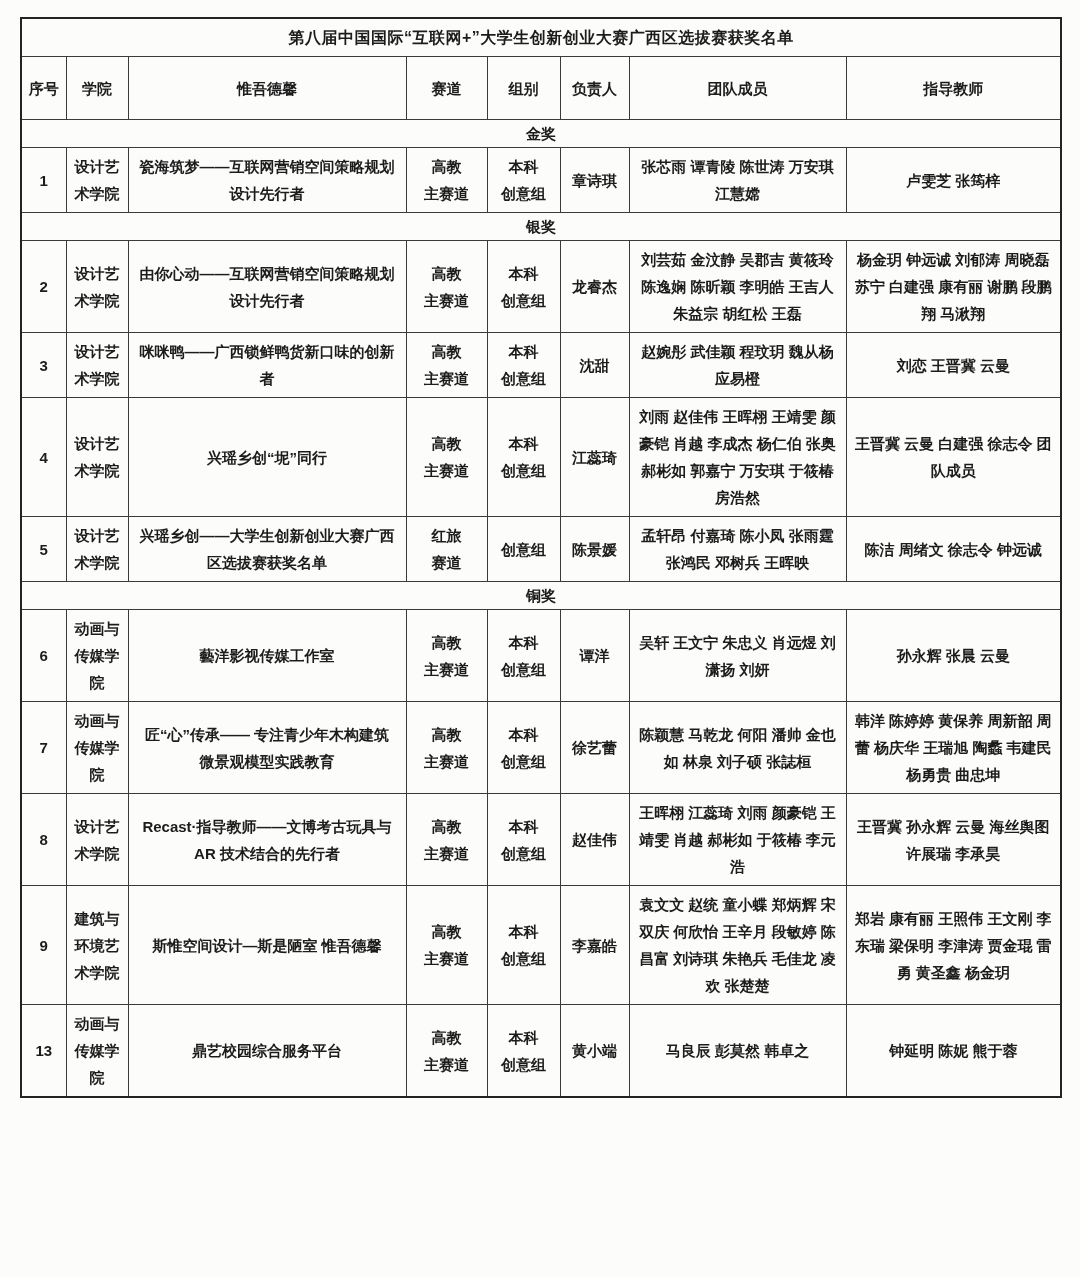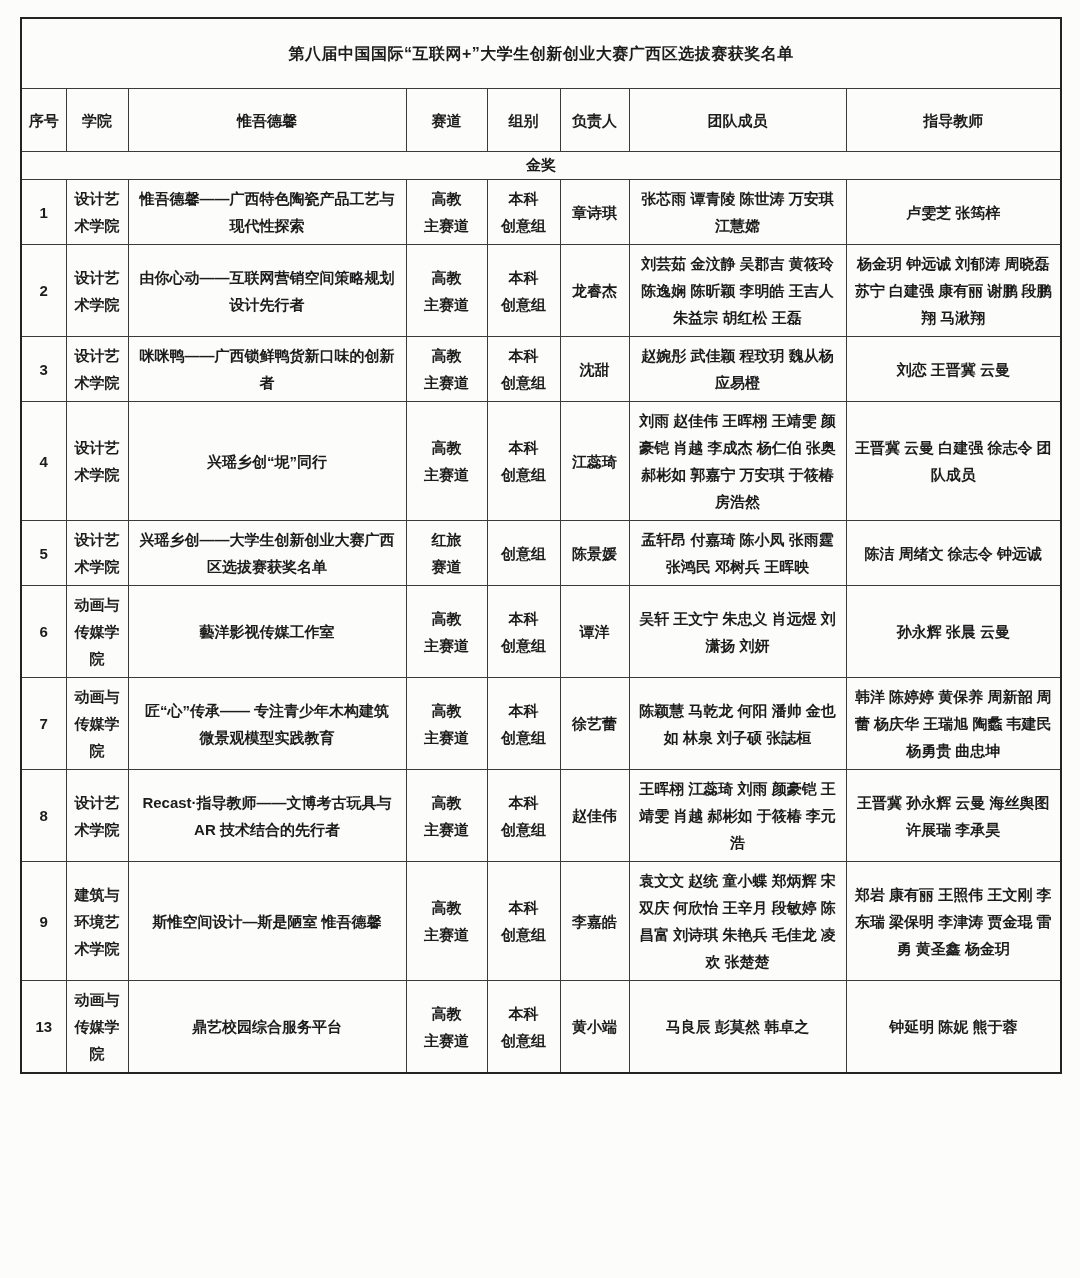--- a/index.html
+++ b/index.html
@@ -23,34 +23,33 @@
     font-size:15px;
     line-height:27px;
     padding:5px 6px;
     white-space:pre-line;
     overflow-wrap:break-word;
   }
   .title-cell{
     font-size:16px;
     font-weight:700;
     line-height:21px;
-    padding:24px 4px;
+    padding:8px 4px;
     letter-spacing:.5px;
   }
   .header-row th{
     font-weight:700;
     height:58px;
     padding:2px 4px;
     margin-top:32px;
   }
   .section-cell{
     font-weight:700;
     line-height:23px;
     padding:2px 14px;
-    font-family:Liberation Serif, serif;
   }
   .data-row td{font-weight:600;}
   .data-row td[data-key="project"]{padding:5px 10px;}
 </style>
 </head>
 <body>
 
 <div class="page">
   <table>
     <colgroup>
@@ -78,28 +77,31 @@
           <th>指导教师</th>
         </tr>
     </thead>
     <tbody id="table-body">
         <tr>
     <td colspan="8" class="section-cell">金奖</td>
   </tr>
         <tr class="data-row">
     <td data-key="no">1</td>
     <td data-key="college">设计艺术学院</td>
-    <td data-key="project">惟吾德馨——广西特色陶瓷产品工艺与现代性探索</td>
+    <td data-key="project">瓷海筑梦——互联网营销空间策略规划设计先行者</td>
     <td data-key="track">高教
 主赛道</td>
     <td data-key="group">本科
 创意组</td>
     <td data-key="leader">章诗琪</td>
     <td data-key="members">张芯雨 谭青陵 陈世涛 万安琪 江慧嫦</td>
     <td data-key="advisors">卢雯芝 张筠梓</td>
+  </tr>
+        <tr>
+    <td colspan="8" class="section-cell">银奖</td>
   </tr>
         <tr class="data-row">
     <td data-key="no">2</td>
     <td data-key="college">设计艺术学院</td>
     <td data-key="project">由你心动——互联网营销空间策略规划设计先行者</td>
     <td data-key="track">高教
 主赛道</td>
     <td data-key="group">本科
 创意组</td>
     <td data-key="leader">龙睿杰</td>
@@ -134,20 +136,23 @@
     <td data-key="no">5</td>
     <td data-key="college">设计艺术学院</td>
     <td data-key="project">兴瑶乡创——大学生创新创业大赛广西区选拔赛获奖名单</td>
     <td data-key="track">红旅
 赛道</td>
     <td data-key="group">创意组</td>
     <td data-key="leader">陈景媛</td>
     <td data-key="members">孟轩昂 付嘉琦 陈小凤 张雨霆 张鸿民 邓树兵 王晖映</td>
     <td data-key="advisors">陈洁 周绪文 徐志令 钟远诚</td>
   </tr>
+        <tr>
+    <td colspan="8" class="section-cell">铜奖</td>
+  </tr>
         <tr class="data-row">
     <td data-key="no">6</td>
     <td data-key="college">动画与传媒学院</td>
     <td data-key="project">藝洋影视传媒工作室</td>
     <td data-key="track">高教
 主赛道</td>
     <td data-key="group">本科
 创意组</td>
     <td data-key="leader">谭洋</td>
     <td data-key="members">吴轩 王文宁 朱忠义 肖远煜 刘潇扬 刘妍</td>

